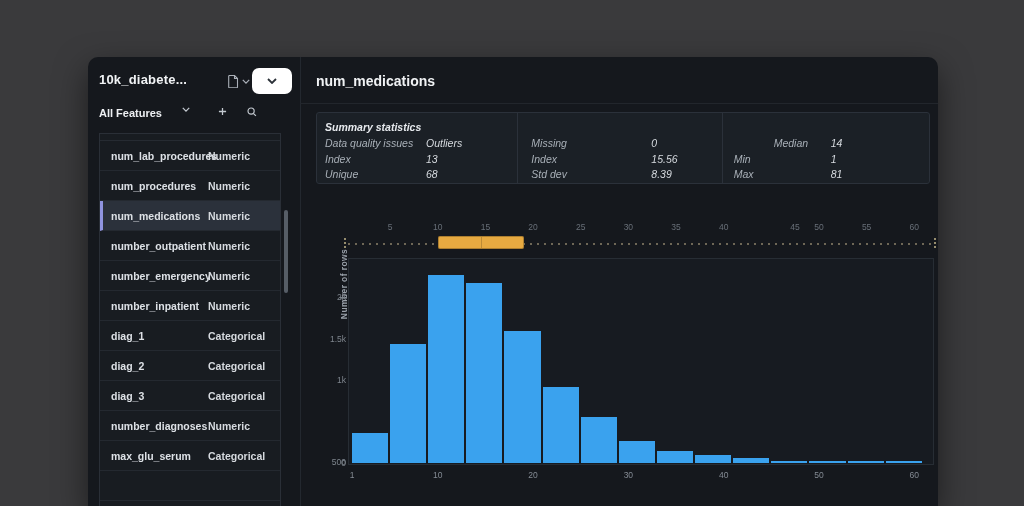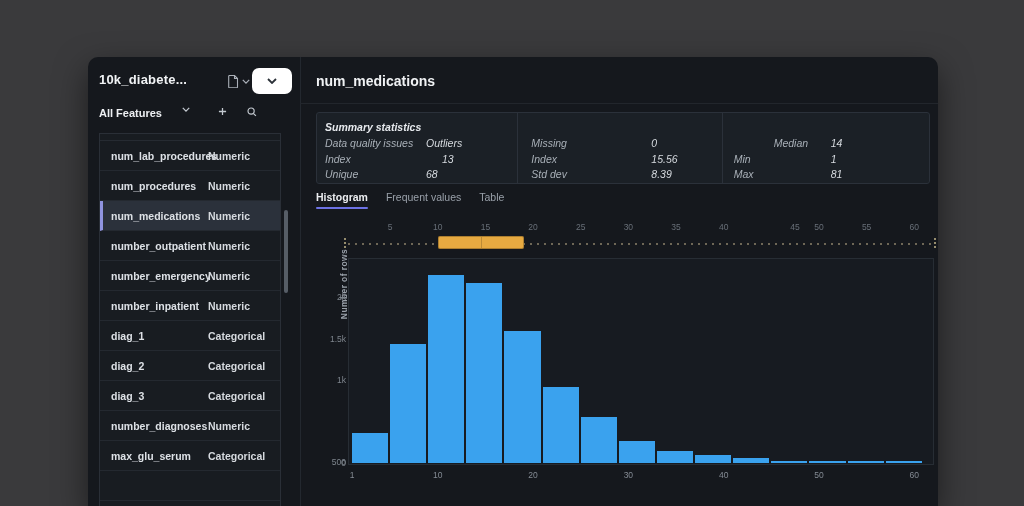--- a/index.html
+++ b/index.html
@@ -178,21 +178,21 @@
 
       <section class="summary" id="summary">
           <div class="scol c0">
             <div class="sum-header">Summary statistics</div>
             <div class="srow" style="top: 24px; left: 0px; right: 0px;">
               <span class="slabel" style="left: 8px;">Data quality issues</span>
               <span class="svalue" style="left: 109px;">Outliers</span>
             </div>
             <div class="srow" style="top: 39.5px; left: 0px; right: 0px;">
               <span class="slabel" style="left: 8px;">Index</span>
-              <span class="svalue" style="left: 109px; margin-left: 16px;">13</span>
+              <span class="svalue" style="left: 109px;">13</span>
             </div>
             <div class="srow" style="top: 55px; left: 0px; right: 0px;">
               <span class="slabel" style="left: 8px;">Unique</span>
               <span class="svalue" style="left: 109px;">68</span>
             </div>
           </div>
           <div class="scol c1">
             <div class="srow" style="top: 24px; left: 0px; right: 0px;">
               <span class="slabel" style="left: 13px;">Missing</span>
               <span class="svalue" style="left: 133px;">0</span>
@@ -215,25 +215,20 @@
               <span class="slabel" style="left: 11px;">Min</span>
               <span class="svalue" style="left: 108px;">1</span>
             </div>
             <div class="srow" style="top: 55px; left: 0px; right: 0px;">
               <span class="slabel" style="left: 11px;">Max</span>
               <span class="svalue" style="left: 108px;">81</span>
             </div>
           </div>
         </section>
 
-      <nav class="tabs" id="tabs">
-          <div class="tab active">Histogram</div>
-          <div class="tab">Frequent values</div>
-          <div class="tab">Table</div>
-        </nav>
 
       <div id="slider-ticks">
           <span class="slider-tick" style="left: 90.12px;">5</span>
           <span class="slider-tick" style="left: 137.77px;">10</span>
           <span class="slider-tick" style="left: 185.42px;">15</span>
           <span class="slider-tick" style="left: 233.07px;">20</span>
           <span class="slider-tick" style="left: 280.72px;">25</span>
           <span class="slider-tick" style="left: 328.37px;">30</span>
           <span class="slider-tick" style="left: 376.02px;">35</span>
           <span class="slider-tick" style="left: 423.67px;">40</span>

